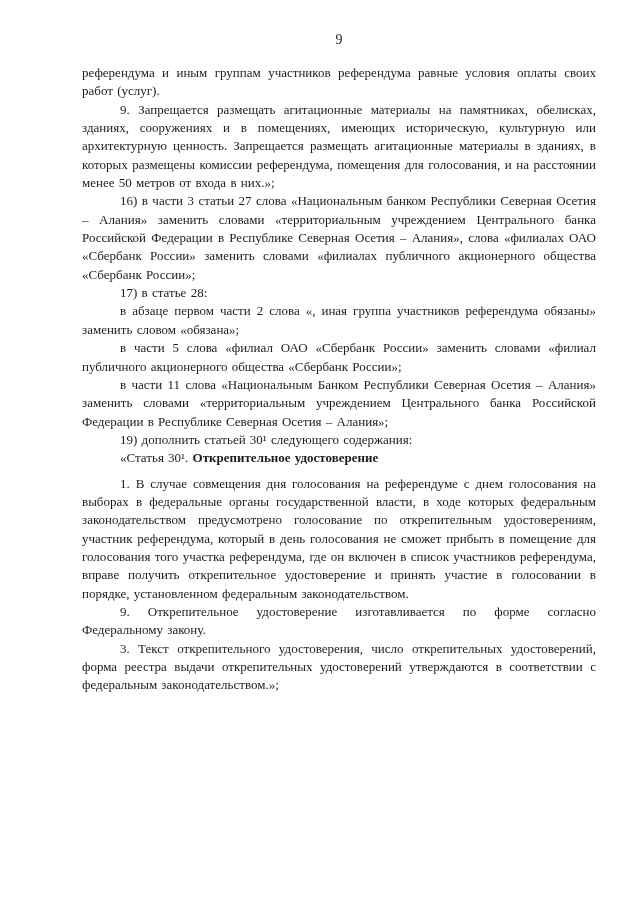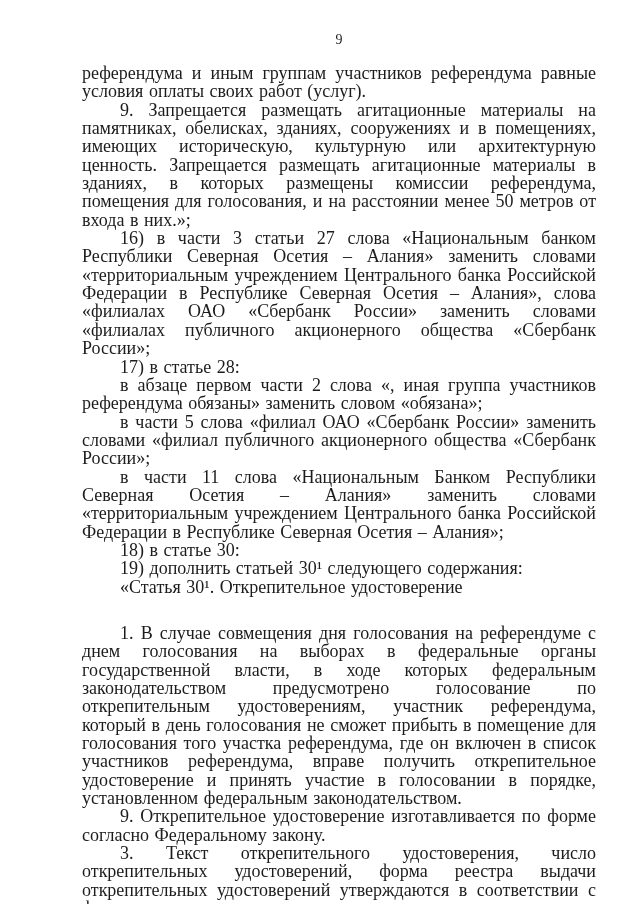--- a/index.html
+++ b/index.html
@@ -21,48 +21,47 @@
     padding: 32px 44px 20px 82px;
   }
   .page-number {
     text-align: center;
     font-size: 14px;
     margin: 0 0 16px 0;
   }
   .content p {
     margin: 0;
     text-align: justify;
-    font-size: 18px;
+    font-size: 13px;
     line-height: 18.35px;
     text-indent: 38px;
     word-spacing: 1px;
   }
   .content p.no-indent {
     text-indent: 0;
   }
   .content p.gap-before {
-    margin-top: 28px;
+    margin-top: 7px;
   }
   .content p.heading b {
-    font-weight: normal;
+    font-weight: bold;
   }
 </style>
 </head>
 <body>
 
 <div class="page">
   <div class="page-number">9</div>
   <div class="content">
     <p class="no-indent">референдума и иным группам участников референдума равные условия оплаты своих работ (услуг).</p>
     <p>9. Запрещается размещать агитационные материалы на памятниках, обелисках, зданиях, сооружениях и в помещениях, имеющих историческую, культурную или архитектурную ценность. Запрещается размещать агитационные материалы в зданиях, в которых размещены комиссии референдума, помещения для голосования, и на расстоянии менее 50 метров от входа в них.»;</p>
     <p>16) в части 3 статьи 27 слова «Национальным банком Республики Северная Осетия – Алания» заменить словами «территориальным учреждением Центрального банка Российской Федерации в Республике Северная Осетия – Алания», слова «филиалах ОАО «Сбербанк России» заменить словами «филиалах публичного акционерного общества «Сбербанк России»;</p>
     <p>17) в статье 28:</p>
     <p>в абзаце первом части 2 слова «, иная группа участников референдума обязаны» заменить словом «обязана»;</p>
     <p>в части 5 слова «филиал ОАО «Сбербанк России» заменить словами «филиал публичного акционерного общества «Сбербанк России»;</p>
     <p>в части 11 слова «Национальным Банком Республики Северная Осетия – Алания» заменить словами «территориальным учреждением Центрального банка Российской Федерации в Республике Северная Осетия – Алания»;</p>
-    <p>18) в статье 30:</p>
     <p>19) дополнить статьей 30¹ следующего содержания:</p>
     <p class="heading"><span>«Статья 30¹. </span><b>Открепительное удостоверение</b></p>
     <p class="gap-before">1. В случае совмещения дня голосования на референдуме с днем голосования на выборах в федеральные органы государственной власти, в ходе которых федеральным законодательством предусмотрено голосование по открепительным удостоверениям, участник референдума, который в день голосования не сможет прибыть в помещение для голосования того участка референдума, где он включен в список участников референдума, вправе получить открепительное удостоверение и принять участие в голосовании в порядке, установленном федеральным законодательством.</p>
     <p>9. Открепительное удостоверение изготавливается по форме согласно Федеральному закону.</p>
     <p>3. Текст открепительного удостоверения, число открепительных удостоверений, форма реестра выдачи открепительных удостоверений утверждаются в соответствии с федеральным законодательством.»;</p>
   </div>
 </div>
 
 </body></html>

